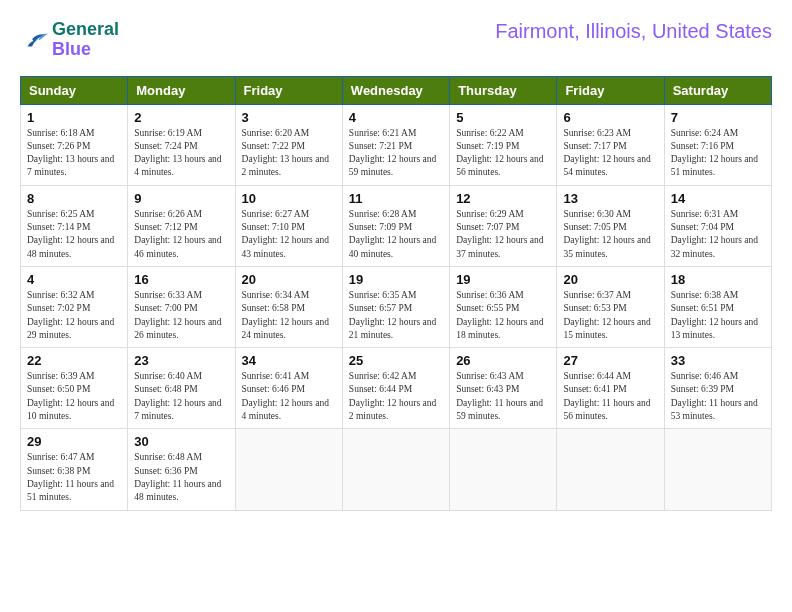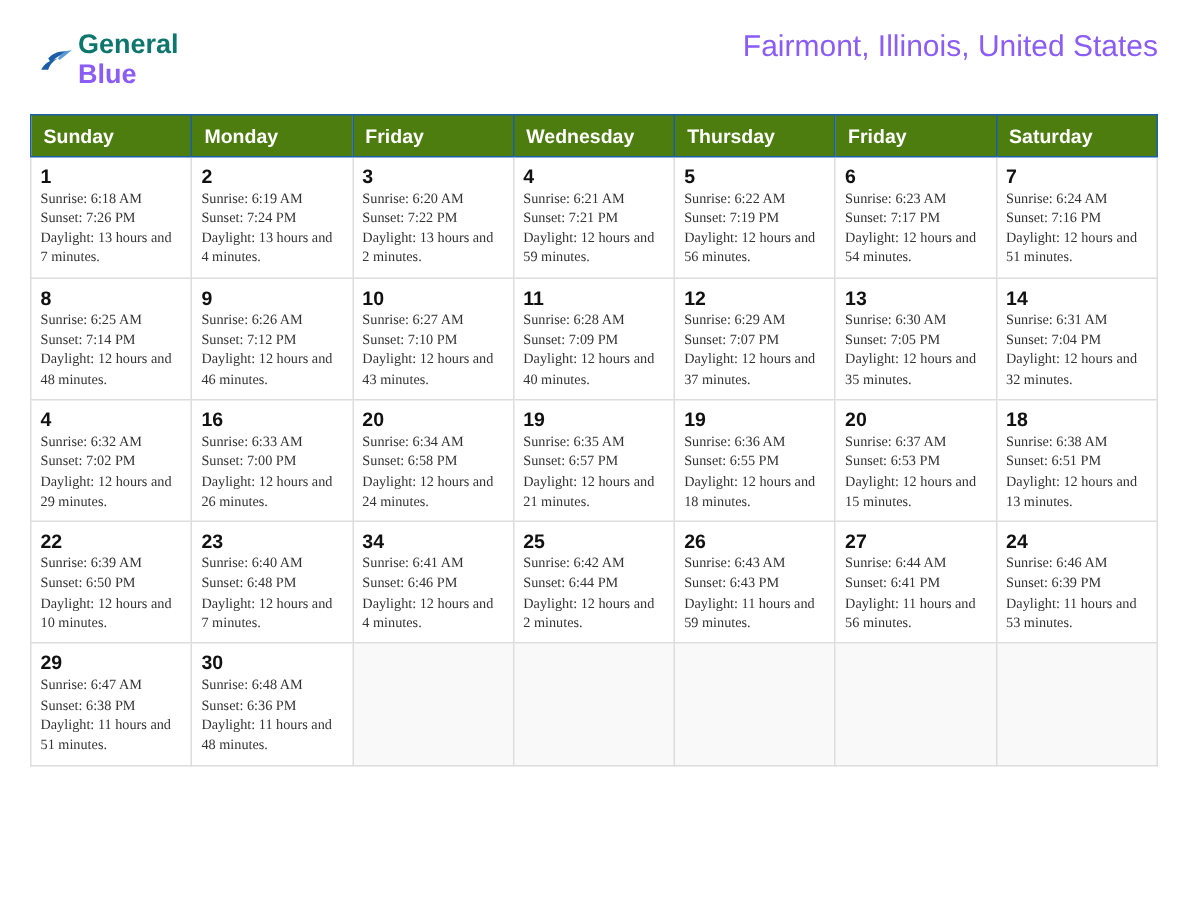--- a/index.html
+++ b/index.html
@@ -226,21 +226,21 @@
         </td>
         <td>
           <span class="day-num">26</span>
           <div class="day-info">Sunrise: 6:43 AM<br>Sunset: 6:43 PM<br>Daylight: 11 hours and 59 minutes.</div>
         </td>
         <td>
           <span class="day-num">27</span>
           <div class="day-info">Sunrise: 6:44 AM<br>Sunset: 6:41 PM<br>Daylight: 11 hours and 56 minutes.</div>
         </td>
         <td>
-          <span class="day-num">24</span>
+          <span class="day-num">33</span>
           <div class="day-info">Sunrise: 6:46 AM<br>Sunset: 6:39 PM<br>Daylight: 11 hours and 53 minutes.</div>
         </td>
       </tr>
       <tr>
         <td>
           <span class="day-num">29</span>
           <div class="day-info">Sunrise: 6:47 AM<br>Sunset: 6:38 PM<br>Daylight: 11 hours and 51 minutes.</div>
         </td>
         <td>
           <span class="day-num">30</span>

